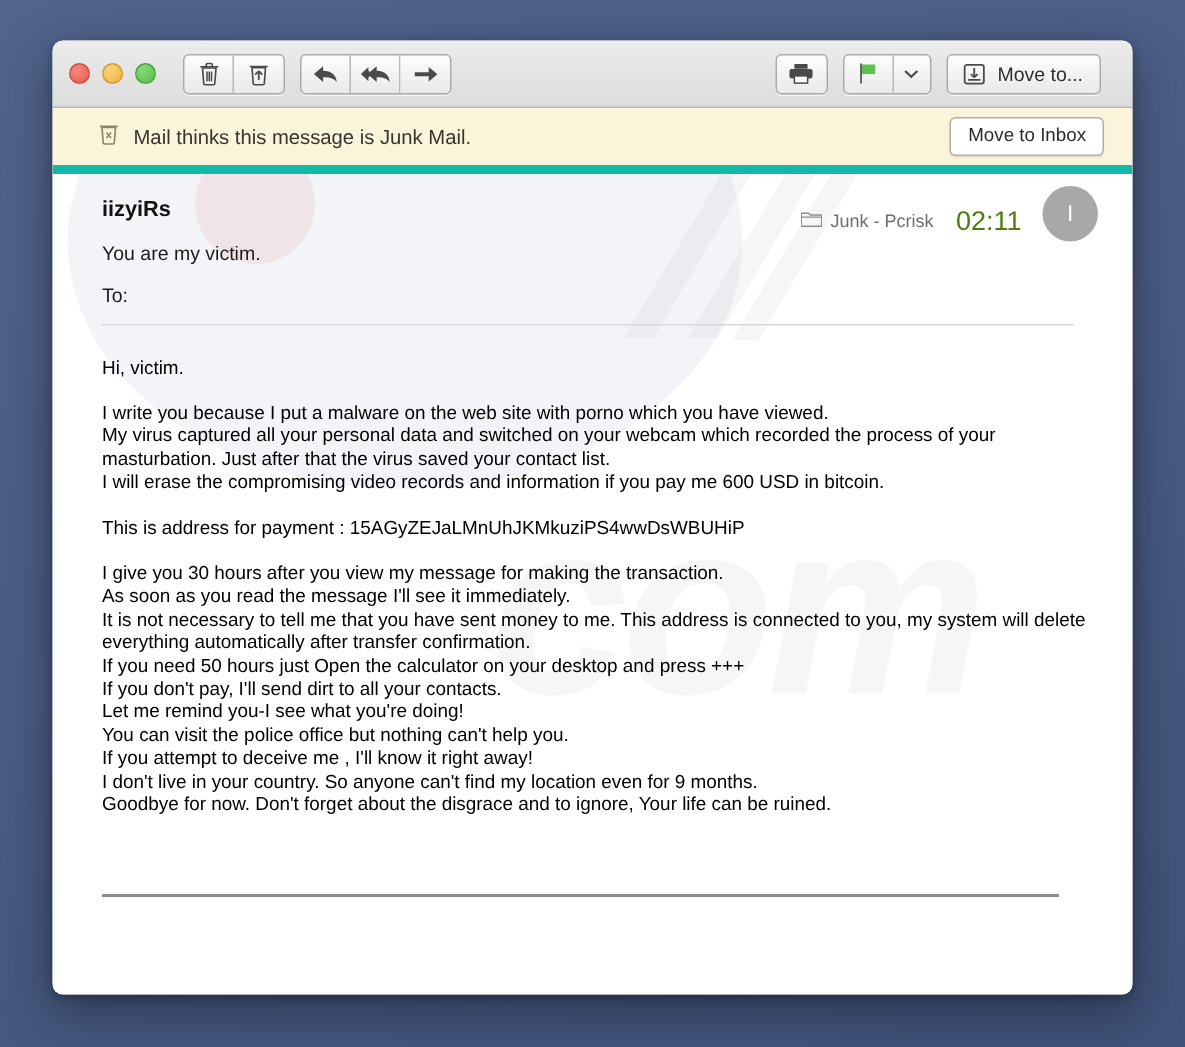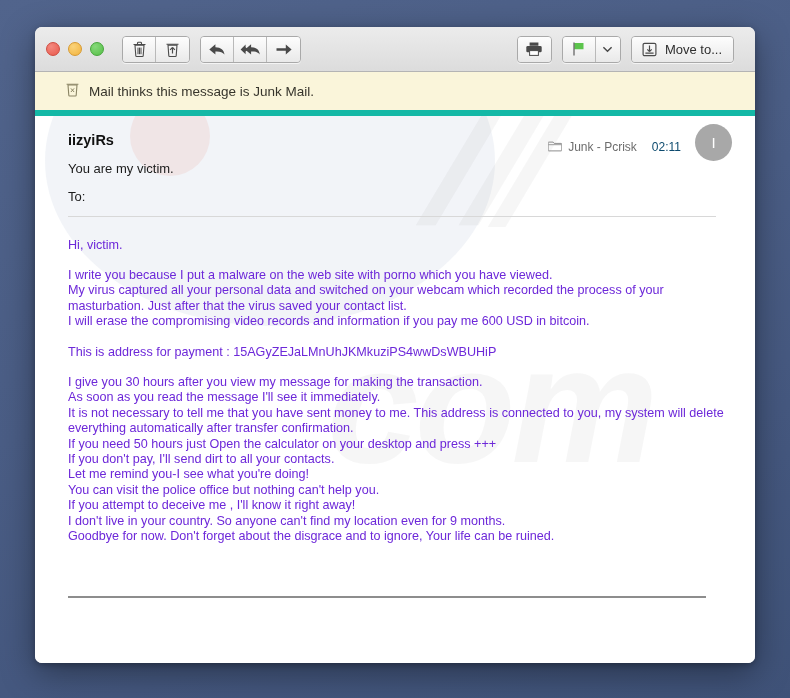--- a/index.html
+++ b/index.html
@@ -190,22 +190,22 @@
     gap: 0;
   }
   #mailbox-chip {
     display: flex;
     align-items: center;
     gap: 6px;
     font-size: 12px;
     color: #6d6d6d;
   }
   #msg-time {
-    font-size: 12px;
-    color: #0c4a6e;
+    font-size: 18px;
+    color: #4d7c0f;
     margin-left: 15px;
   }
   #avatar {
     width: 37px;
     height: 37px;
     border-radius: 50%;
     background: #a8a8a8;
     color: #ffffff;
     font-size: 15px;
     display: flex;
@@ -219,21 +219,21 @@
     height: 1px;
     background: #d8d8d8;
     margin: 11px 0 0 0;
     width: 648px;
   }
 
   
   #msg-body {
     margin-top: 21px;
     font-size: 12.6px;
-    color: #6d28d9;
+    color: #000000;
     line-height: 15.4px;
     width: 665px;
   }
   #msg-body p {
     margin: 0 0 15px 0;
   }
   #msg-body p:last-child { margin-bottom: 0; }
 
   #body-rule {
     margin-top: 52px;
@@ -353,20 +353,21 @@
 
     <div id="junk-banner">
       <span>
         <svg width="15" height="16" viewBox="0 0 15 16">
           <path d="M1.6 3.2h11.8" stroke="#8a8464" stroke-width="1.1" fill="none"></path>
           <path d="M3 4h9l-.8 10.2c0 .5-.4.8-.9.8H4.7c-.5 0-.9-.3-.9-.8z" stroke="#8a8464" stroke-width="1.1" fill="none"></path>
           <path d="M5.9 7.4l3.2 3.6M9.1 7.4l-3.2 3.6" stroke="#8a8464" stroke-width="1" fill="none"></path>
         </svg>
       </span>
       <span class="jtext">Mail thinks this message is Junk Mail.</span>
+      <button id="move-inbox-btn">Move to Inbox</button>
     </div>
 
     <div id="message-pane">
 
       <div id="watermark">
         <div class="wm-disc" style="left:10px; top:-120px; width:450px; height:330px; background:rgba(178,192,214,0.17);"></div>
         <div class="wm-disc" style="left:95px; top:-20px; width:80px; height:80px; background:rgba(236,170,160,0.20);"></div>
         <div class="wm-text" style="left:400px; top:-48px; font-size:168px; transform:skewX(-12deg);">//</div>
         <div class="wm-text" style="left:470px; top:-30px; font-size:150px; transform:skewX(-12deg);">/</div>
         <div class="wm-text" style="left:292px; top:195px; font-size:165px;">com</div>

